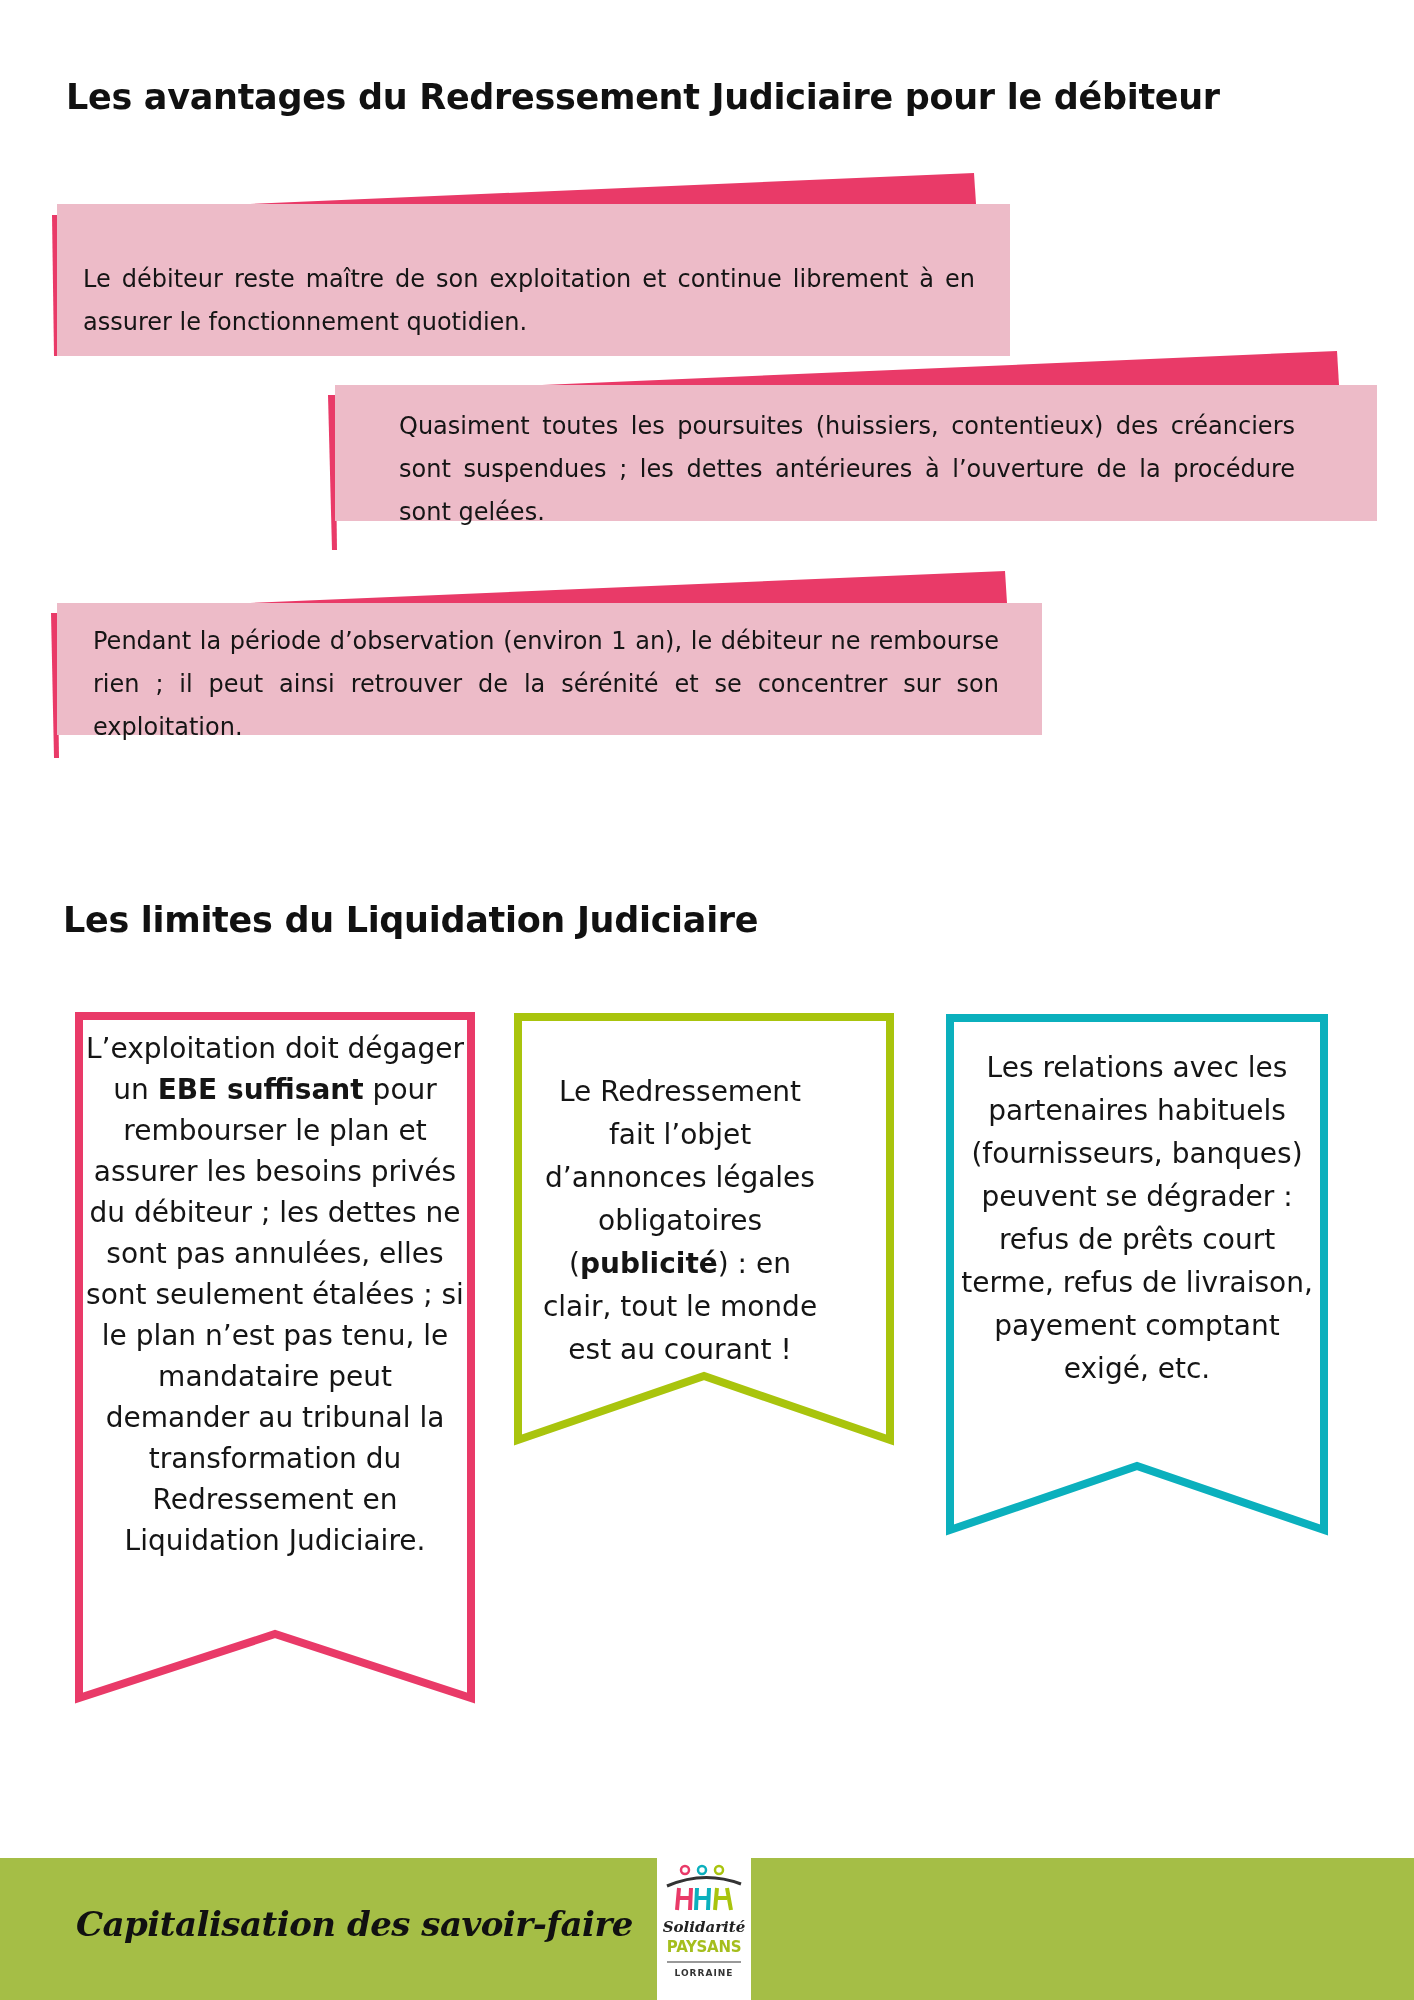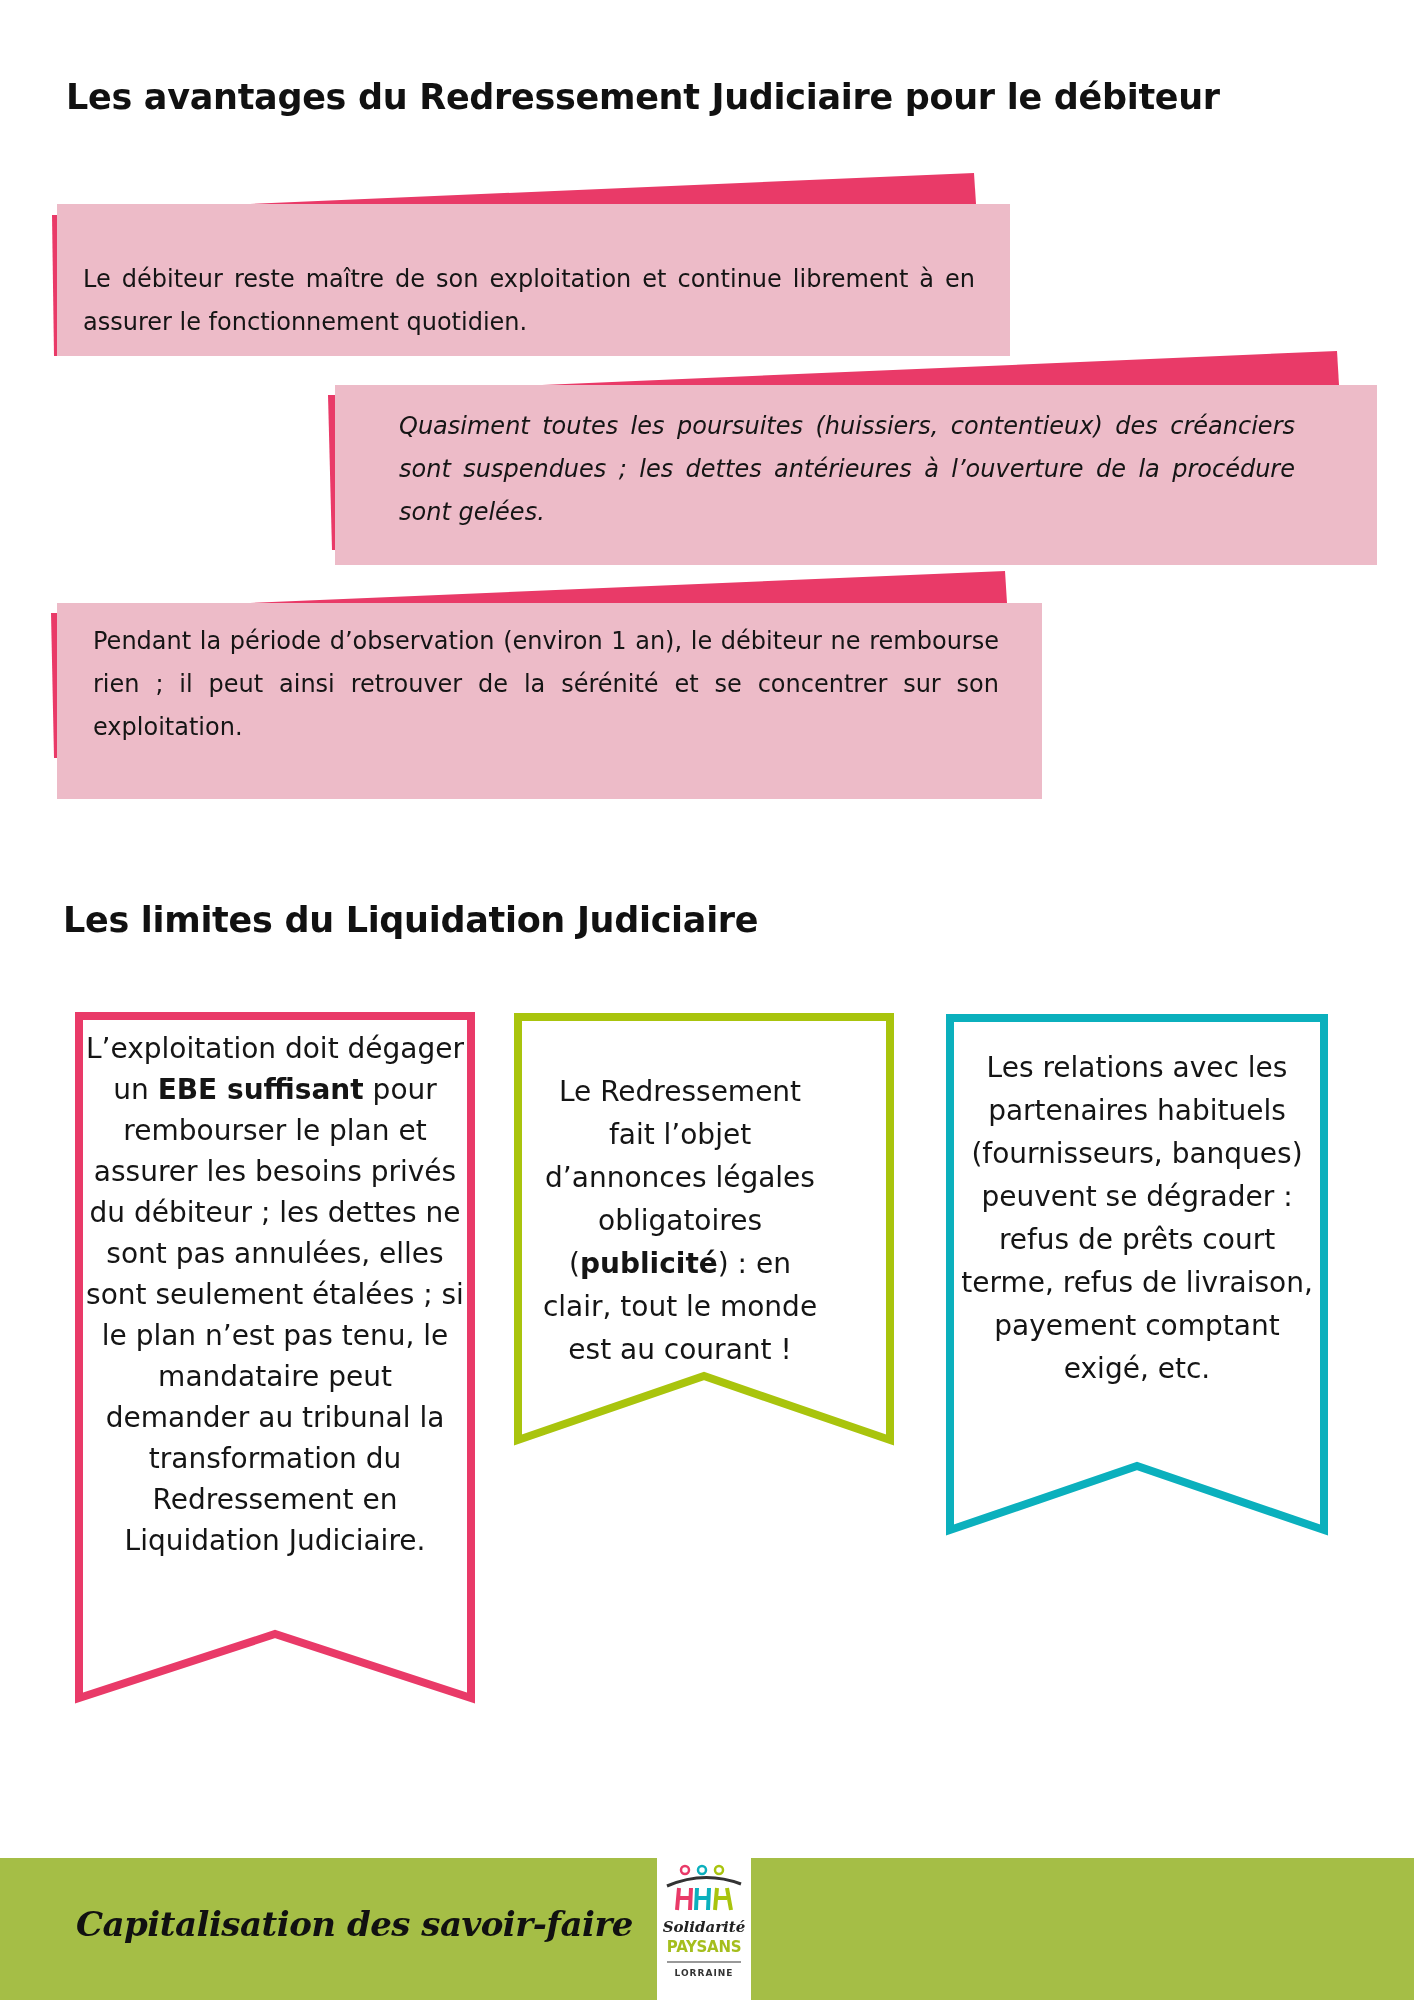--- a/index.html
+++ b/index.html
@@ -47,31 +47,31 @@
   <div class="box" style="left:7px; top:34px; width:953px; height:152px; padding:54px 35px 0 26px;">
     <p>Le débiteur reste maître de son exploitation et continue librement à en assurer le fonctionnement quotidien.</p>
   </div>
 </div>
 
 <div class="card" style="left:327px; top:350px; width:1052px; height:205px;">
   <svg class="flap" width="1052" height="205">
     <polygon points="215,35 1010,1 1012,35" fill="#e93a68"></polygon>
     <polygon points="1,45 8,45 10,200 5,200" fill="#e93a68"></polygon>
   </svg>
-  <div class="box" style="left:8px; top:35px; width:1042px; height:180px; padding:20px 82px 0 64px;font-style:italic;">
+  <div class="box" style="left:8px; top:35px; width:1042px; height:136px; padding:20px 82px 0 64px;">
     <p>Quasiment toutes les poursuites (huissiers, contentieux) des créanciers sont suspendues ; les dettes antérieures à l’ouverture de la procédure sont gelées.</p>
   </div>
 </div>
 
 <div class="card" style="left:50px; top:570px; width:995px; height:192px;">
   <svg class="flap" width="995" height="192">
     <polygon points="200,33 955,1 957,33" fill="#e93a68"></polygon>
     <polygon points="1,43 7,43 9,188 4,188" fill="#e93a68"></polygon>
   </svg>
-  <div class="box" style="left:7px; top:33px; width:985px; height:196px; padding:17px 43px 0 36px;">
+  <div class="box" style="left:7px; top:33px; width:985px; height:132px; padding:17px 43px 0 36px;">
     <p>Pendant la période d’observation (environ 1 an), le débiteur ne rembourse rien ; il peut ainsi retrouver de la sérénité et se concentrer sur son exploitation.</p>
   </div>
 </div>
 
 <div id="title2" class="h1">Les limites du Liquidation Judiciaire</div>
 
 <div class="banner" style="left:75px; top:1012px; width:400px; height:692px;">
   <svg width="400" height="692">
     <polygon points="4,4 396,4 396,686 200,622 4,686" fill="none" stroke="#e93a68" stroke-width="8" stroke-linejoin="miter"></polygon>
   </svg>

